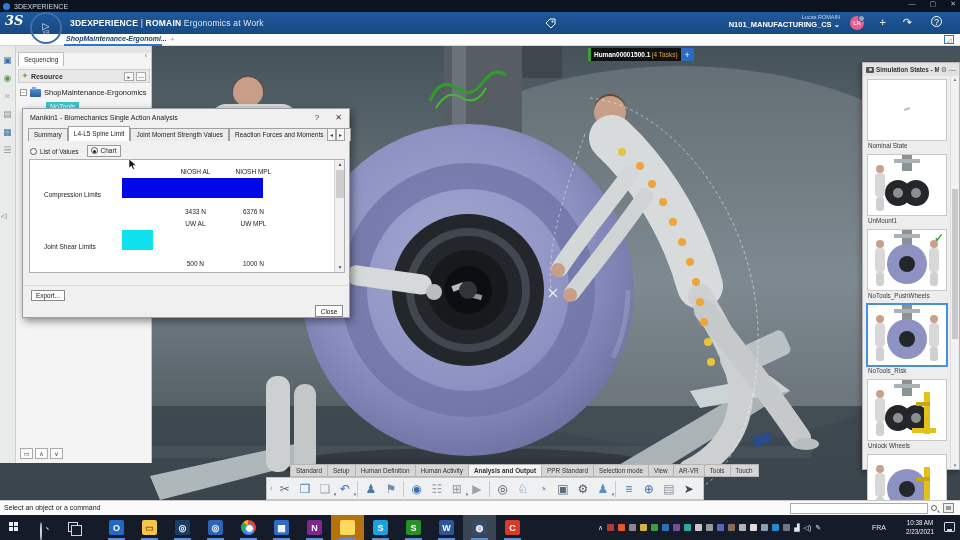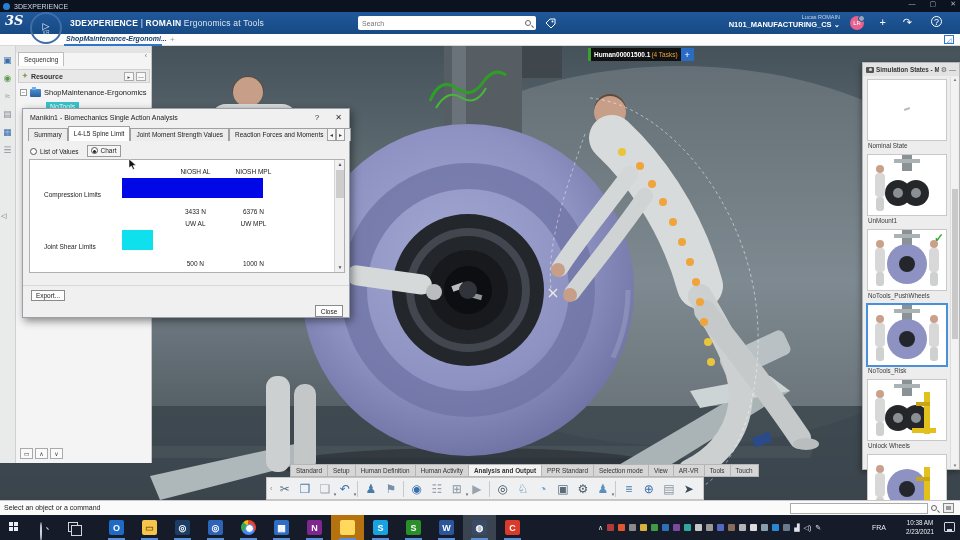--- a/index.html
+++ b/index.html
@@ -177,25 +177,21 @@
   <div class="header">
     <span class="logo3ds">3S</span>
     <div class="compass">
       <span class="play">▷</span>
       <span class="ver">V.R</span>
     </div>
     <div class="brand">
       <b>3DEXPERIENCE</b>
       <span class="light">|</span>
       <b>ROMAIN</b>
-      <span class="light">Ergonomics at Tools</span>
-    </div>
-    <div class="search-box">
-      <input placeholder="Search" style="">
-      <span class="mag"></span>
+      <span class="light">Ergonomics at Work</span>
     </div>
     <svg class="tag-icon" viewBox="0 0 11 11">
         <path d="M1 5 L5 1 L10 1 L10 6 L6 10 Z" fill="none" stroke="#fff" stroke-width="1"></path>
         <circle cx="7.5" cy="3.5" r="1" fill="#fff"></circle>
       </svg>
     <div class="userblock">
       <div class="uname">Lucas ROMAIN</div>
       <div class="tenant">N101_MANUFACTURING_CS ⌄</div>
     </div>
     <div class="avatar">LR</div>

